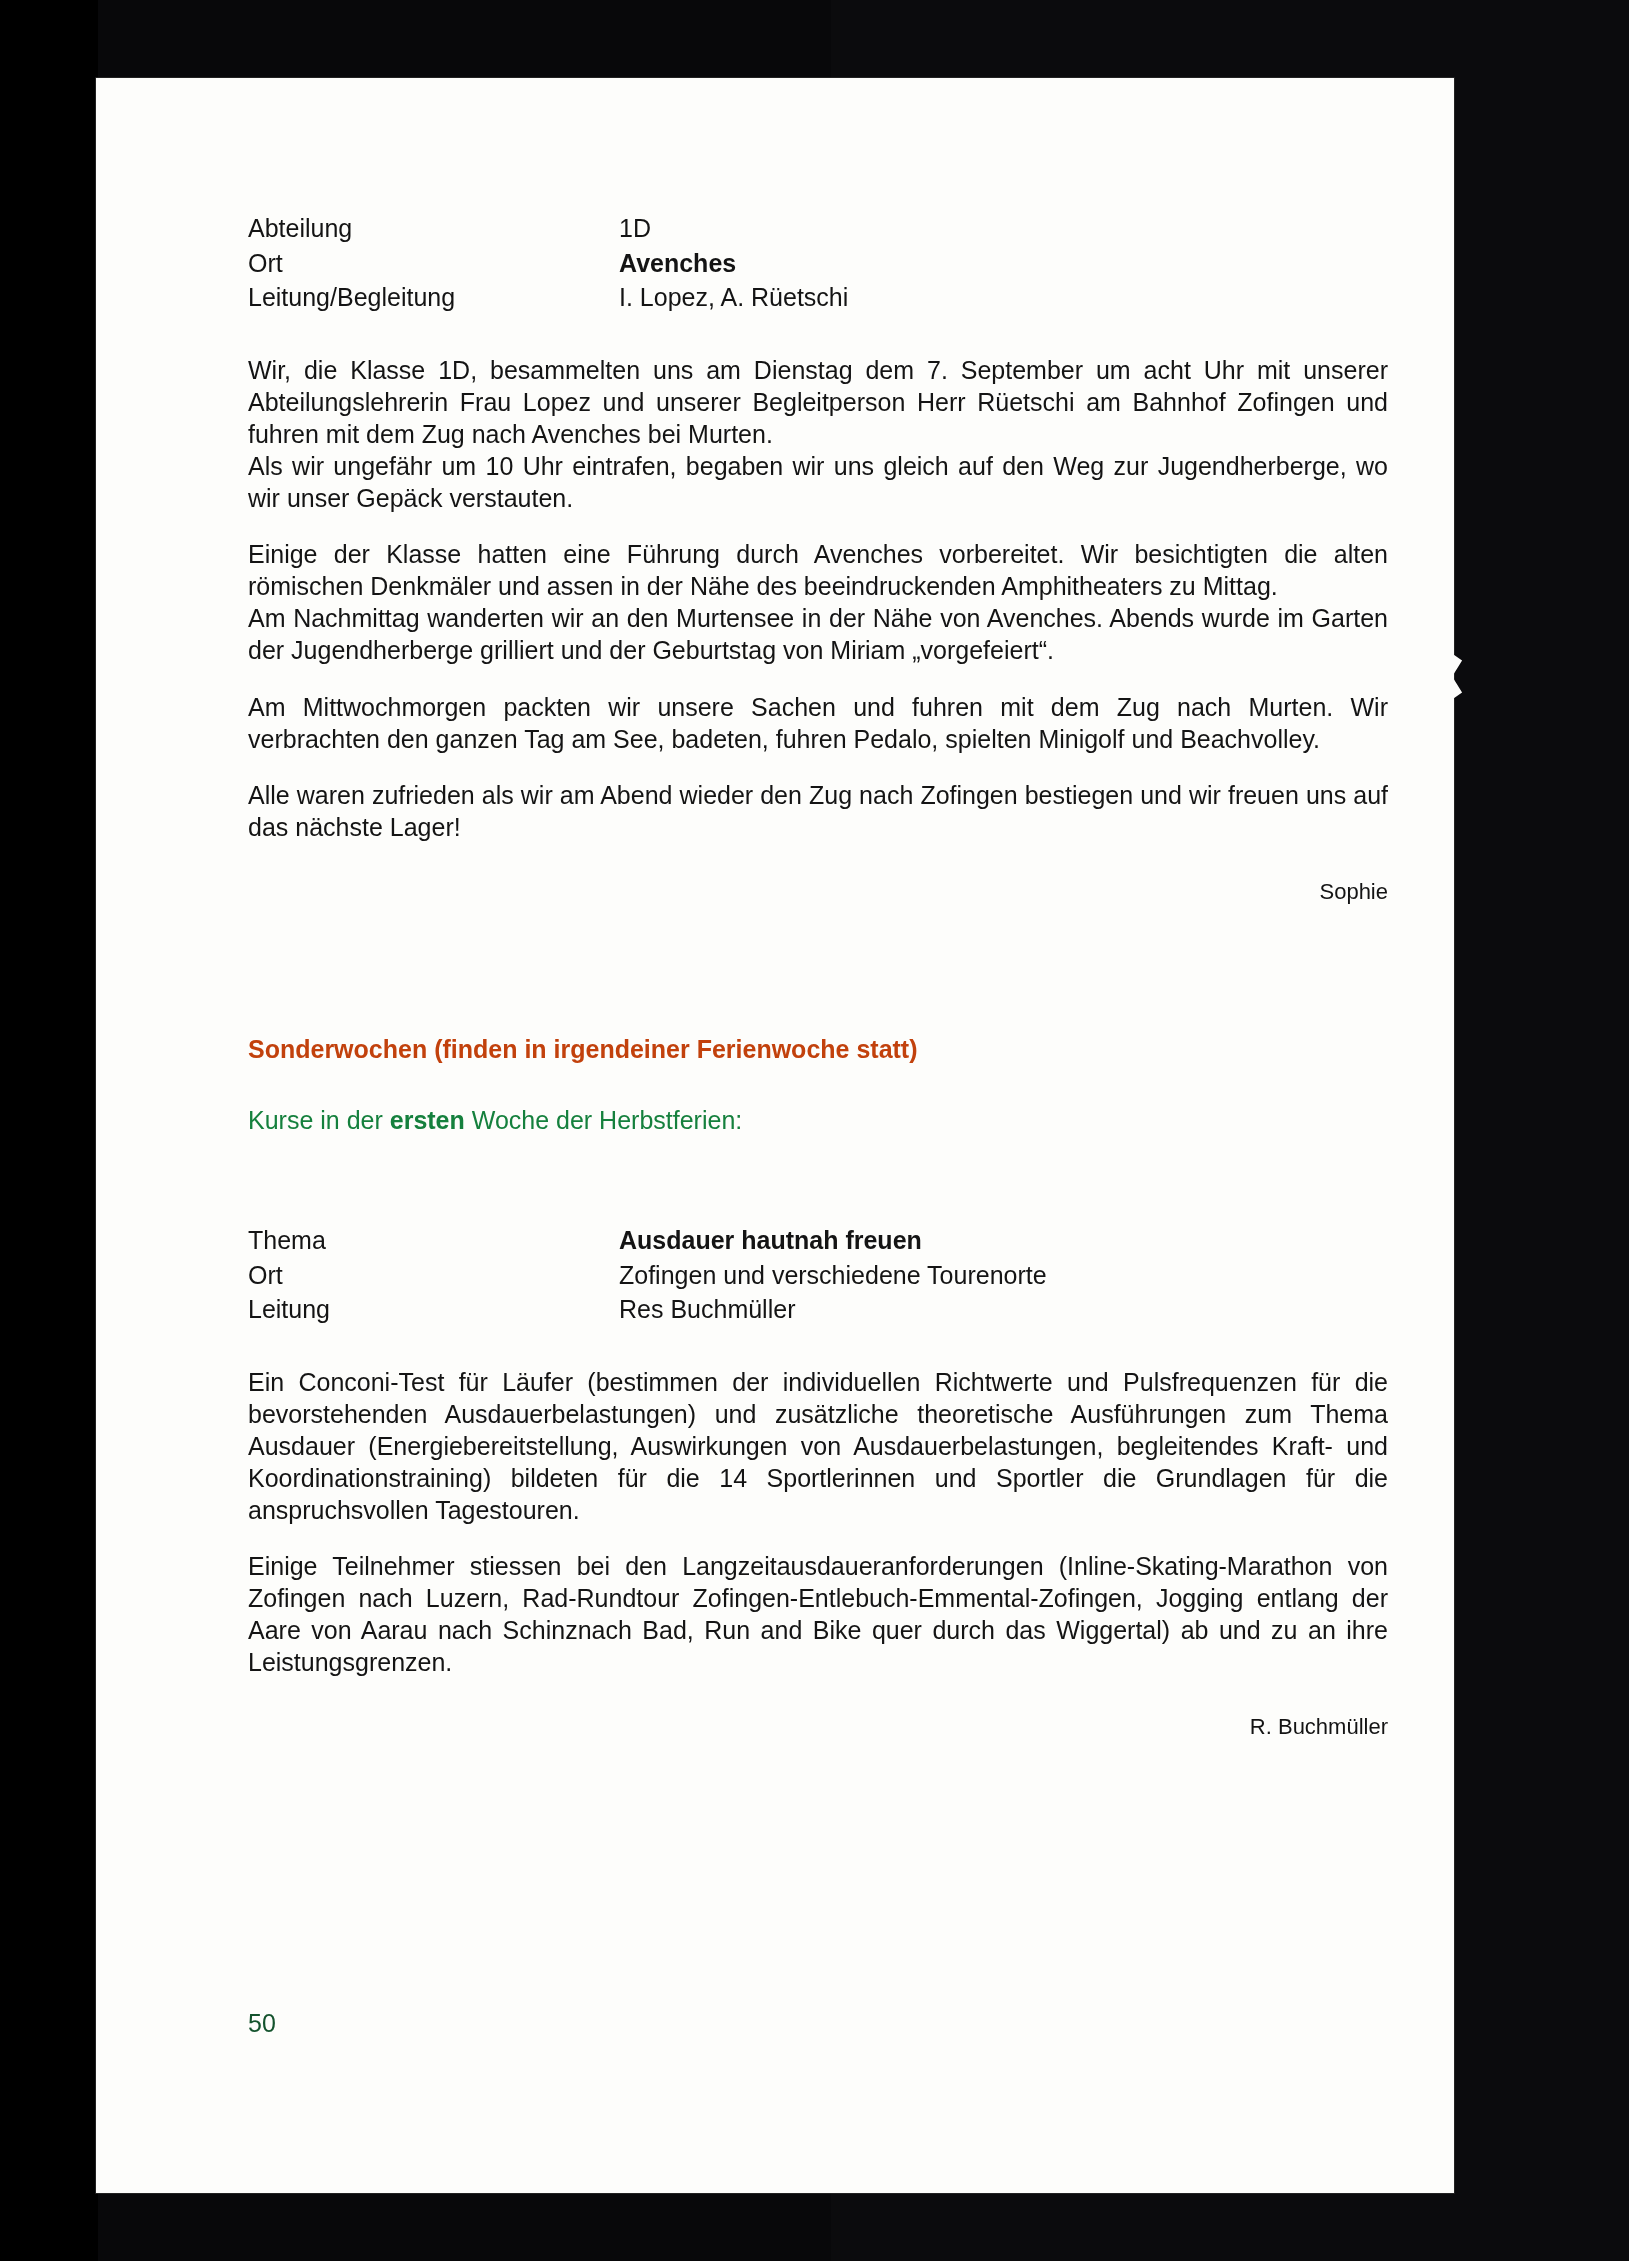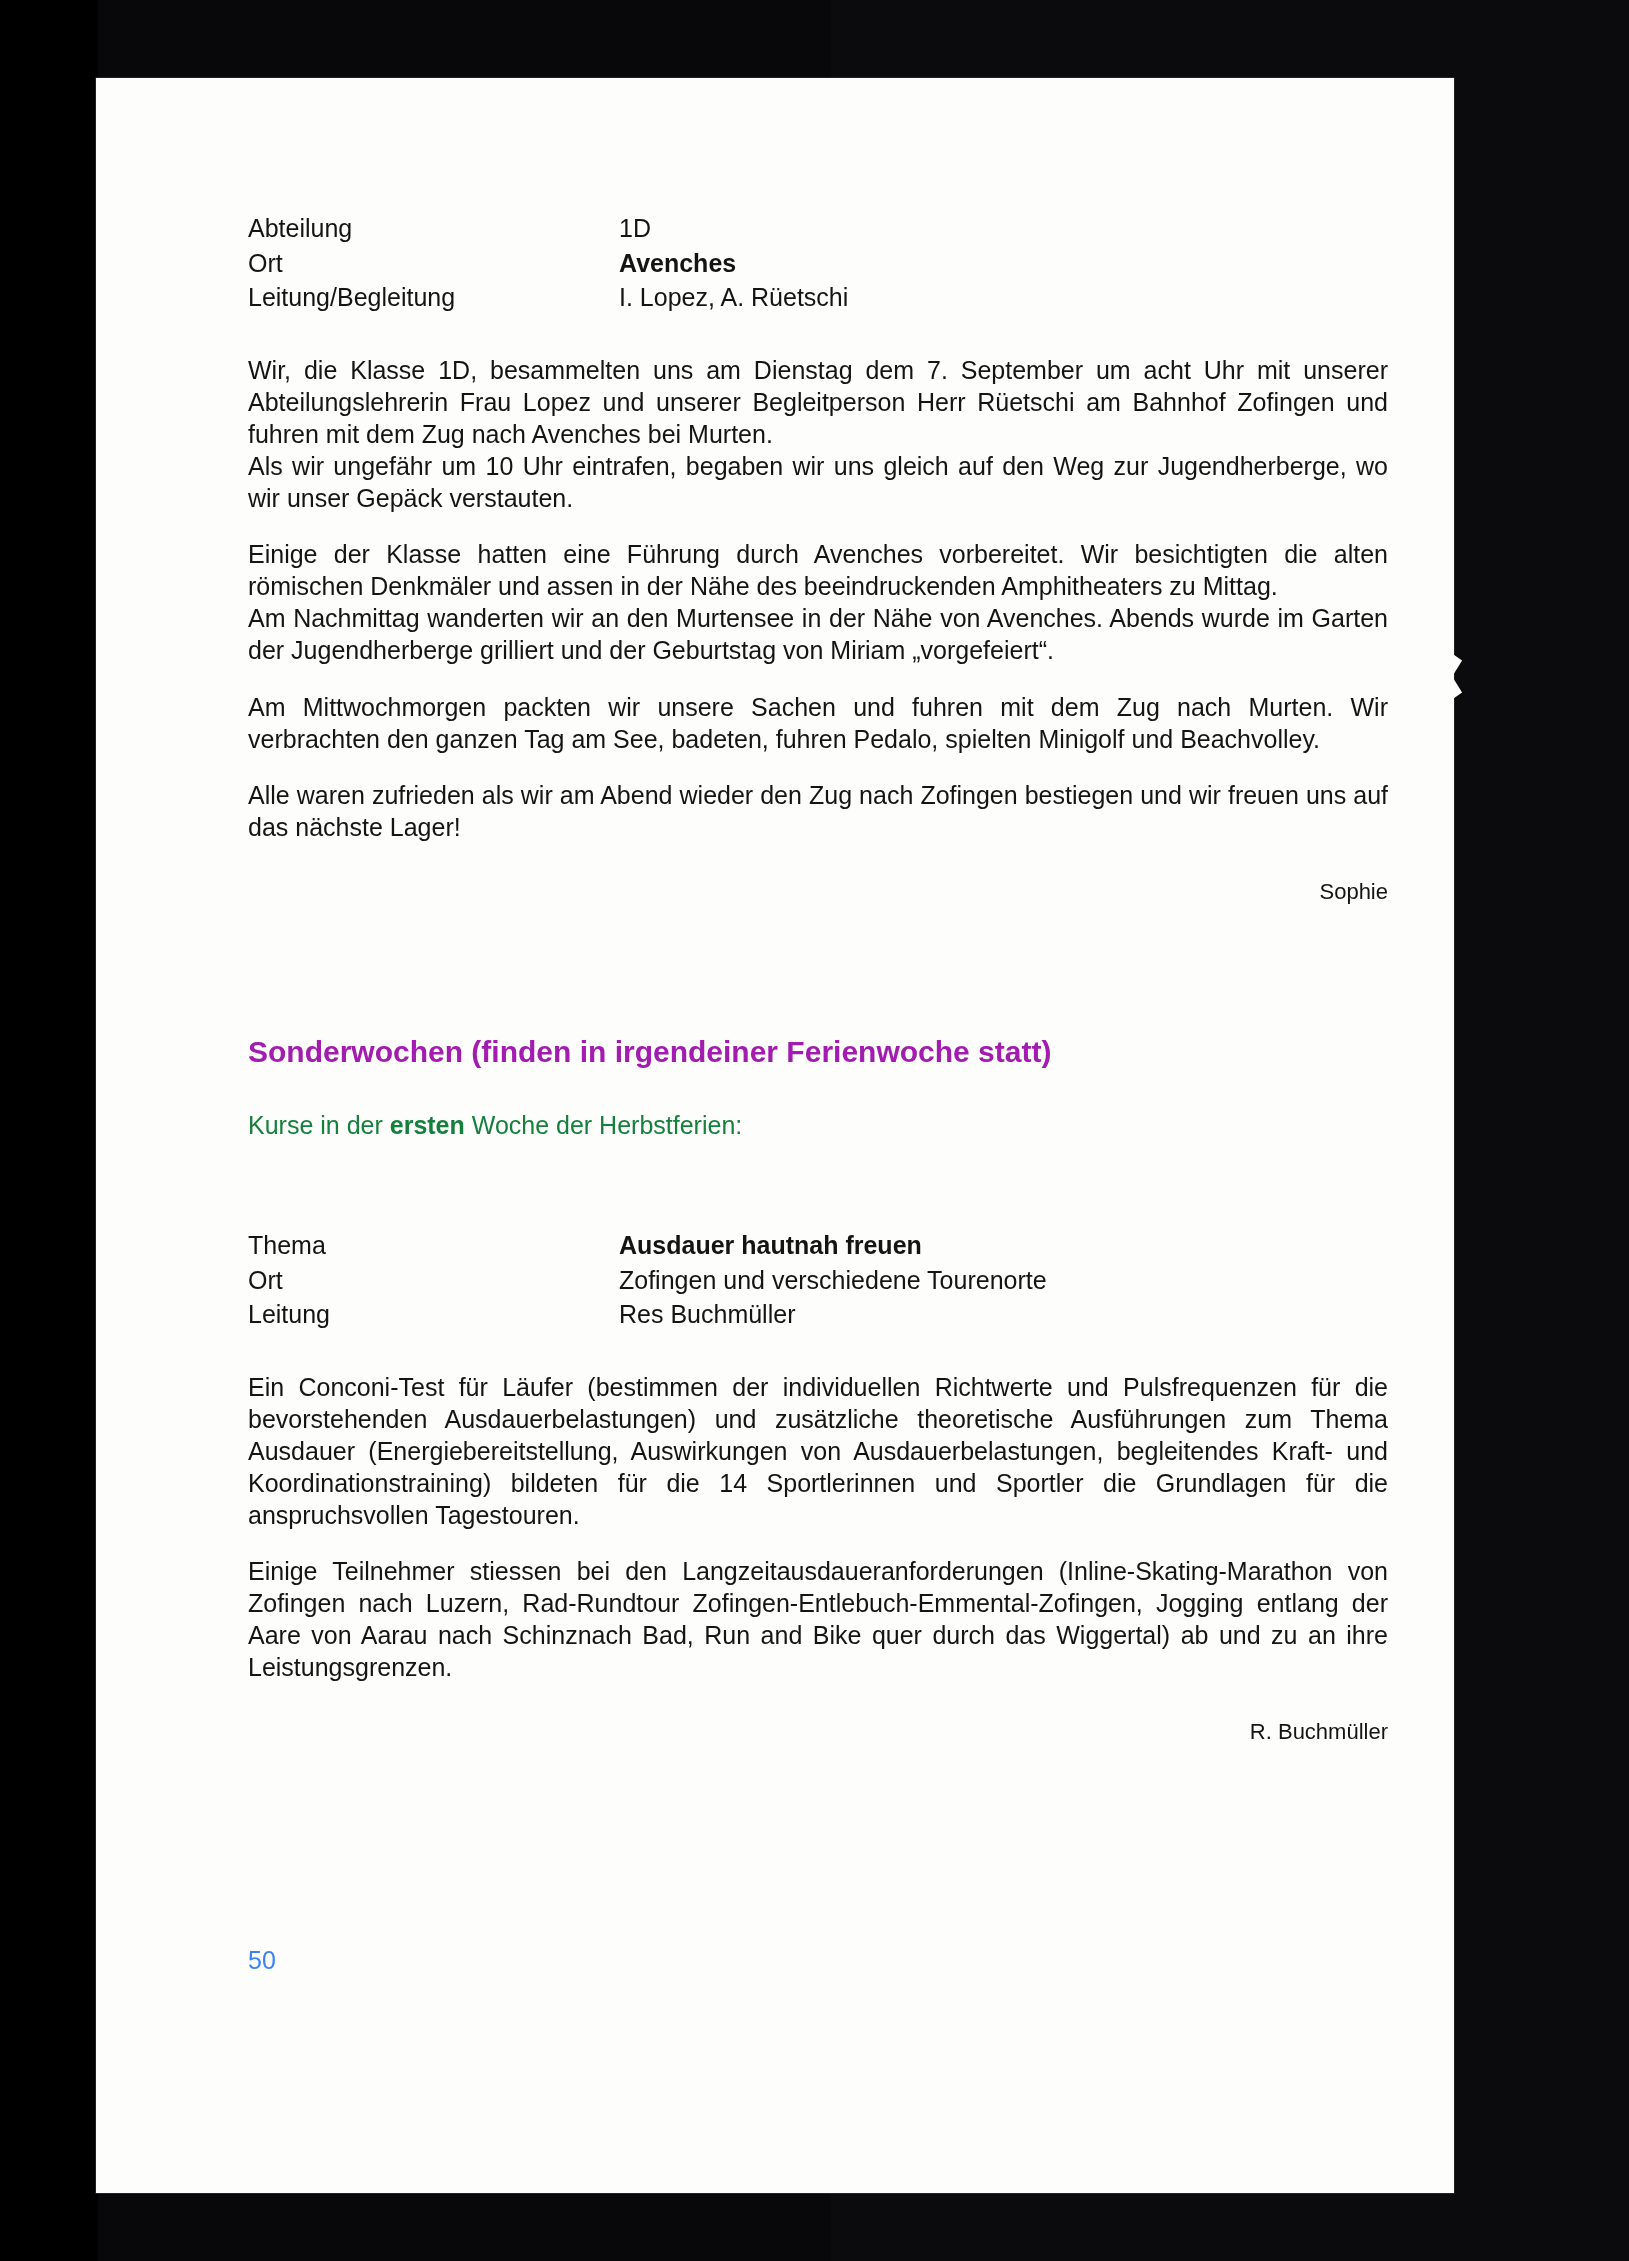--- a/index.html
+++ b/index.html
@@ -94,36 +94,36 @@
   p.tight {
     margin-bottom: 0;
   }
   .signature {
     font-size: 22px;
     text-align: right;
     margin: 36px 0 0 0;
     color: #141414;
   }
   h2.section {
-    font-size: 30px;
+    font-size: 25px;
     font-weight: bold;
     margin: 130px 0 42px 0;
-    color: #a21caf;
+    color: #c2410c;
   }
   p.lead {
     font-size: 25px;
     margin: 0 0 90px 0;
     color: #15803d;
   }
   .page-number {
     position: absolute;
     left: 152px;
-    top: 1868px;
+    top: 1931px;
     font-size: 25px;
-    color: #3b82f6;
+    color: #14532d;
   }
 </style>
 </head>
 <body>
 
 <div class="scan-bg">
   <div class="scan-bg-left"></div>
   <div class="scan-bg-band"></div>
 </div>
 

